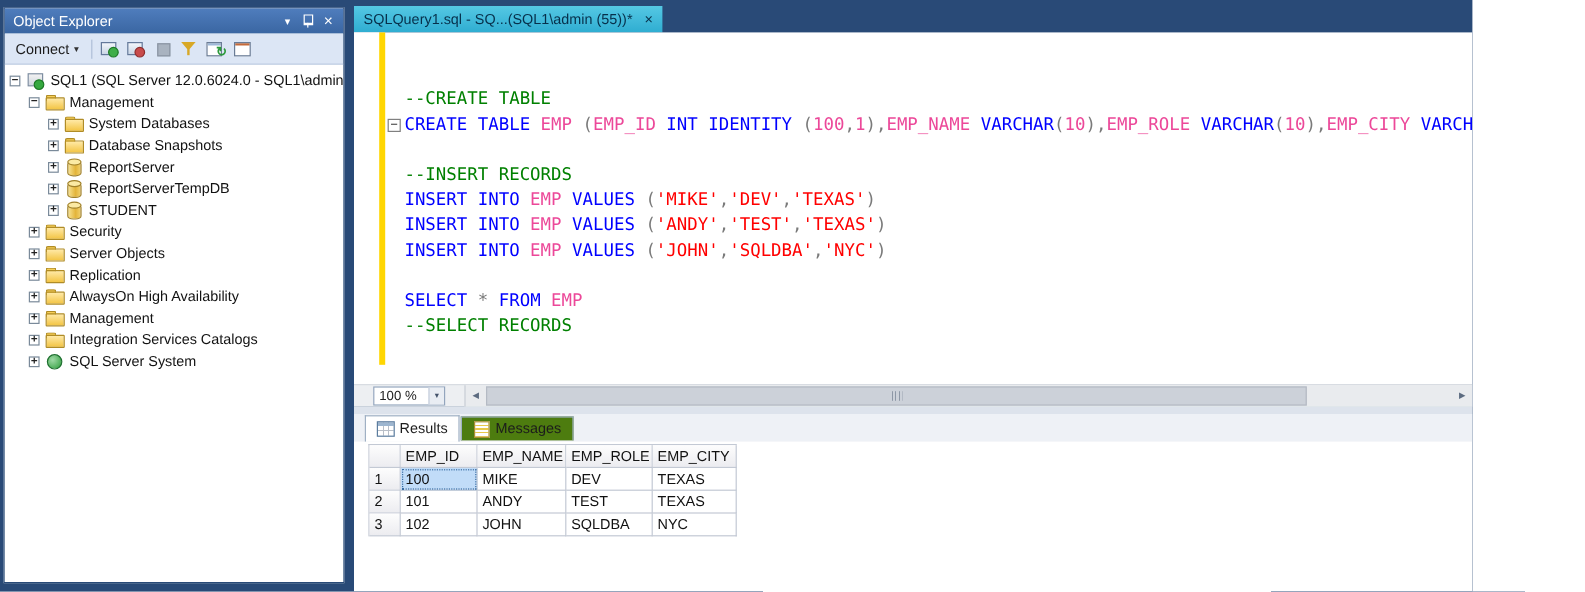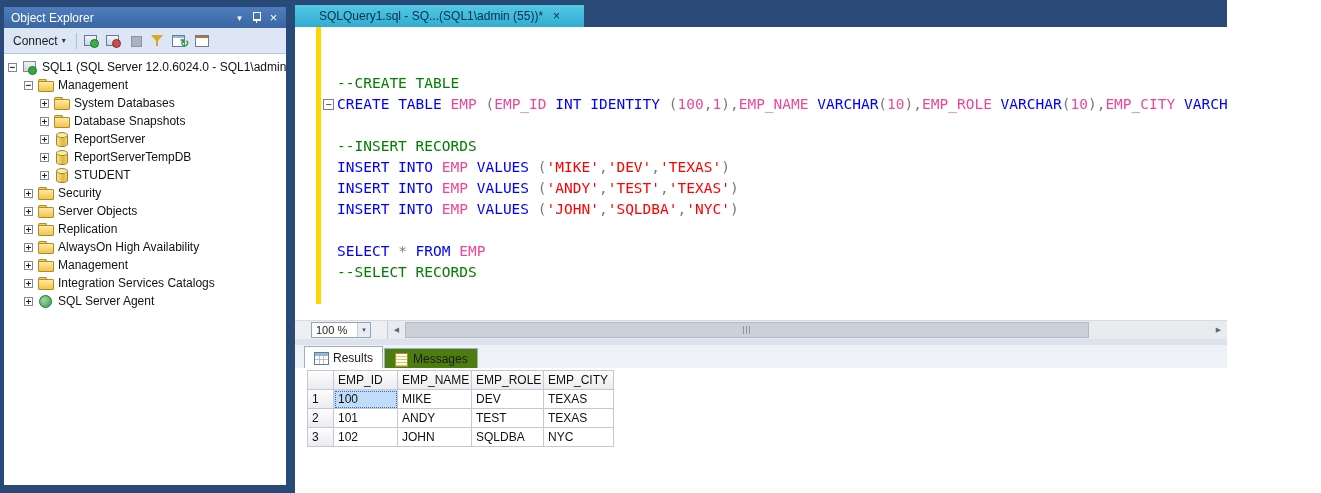--- a/index.html
+++ b/index.html
@@ -38,21 +38,21 @@
   .t-icon.server::after{content:"";position:absolute;right:0;bottom:-1px;width:7px;height:7px;border-radius:50%;background:#35a83f;border:1px solid #1d7a26}
   .t-icon.folder::before{content:"";position:absolute;left:0;top:1px;width:7px;height:4px;background:#f7cf58;border:1px solid #b08c26;border-bottom:none;border-radius:2px 2px 0 0}
   .t-icon.folder::after{content:"";position:absolute;left:0;top:3px;width:14px;height:9px;background:linear-gradient(#ffe9a6,#f3c545);border:1px solid #b08c26;border-radius:1px}
   .t-icon.database::before{content:"";position:absolute;left:2px;top:2px;width:10px;height:11px;background:linear-gradient(90deg,#f7e291,#e3b43a 60%,#f0cf6b);border:1px solid #a1812a;border-radius:5px/3px}
   .t-icon.database::after{content:"";position:absolute;left:2px;top:0;width:10px;height:4px;background:#fbeaa4;border:1px solid #a1812a;border-radius:50%}
   .t-icon.agent::before{content:"";position:absolute;left:1px;top:1px;width:11px;height:11px;border-radius:50%;background:radial-gradient(circle at 35% 35%,#9fd9a6,#2f9e3d);border:1px solid #1f7030}
 
   
   .main{position:absolute;left:295px;top:5px;right:0;bottom:0;display:flex;flex-direction:column}
   .doc-tabbar{height:22px;display:flex;flex:none}
-  .doc-tab{display:flex;align-items:center;gap:10px;padding:0 24px;background:linear-gradient(#55c8e4,#2fadd1);color:#07304b;font-size:12px;white-space:nowrap;cursor:default}
+  .doc-tab{display:flex;align-items:center;gap:10px;padding:0 8px;background:linear-gradient(#55c8e4,#2fadd1);color:#07304b;font-size:12px;white-space:nowrap;cursor:default}
   .tab-close{font-size:12px;color:#083049}
   .editor{background:#fff;height:293px;display:flex;flex:none}
   .ind-margin{width:21px;background:#fff;flex:none}
   .change-bar{width:5px;height:277px;background:#ffd602;flex:none}
   .code{flex:1;position:relative;padding-top:4px;overflow:hidden}
   .code-line{position:relative;height:21px;padding-left:16px;white-space:pre;font-family:"DejaVu Sans Mono",monospace;font-size:14.5px;line-height:21px}
   .collapse-box{position:absolute;left:2px;top:5px;width:11px;height:11px;border:1px solid #808080;background:#fff;font:10px/9px "DejaVu Sans Mono",monospace;text-align:center;color:#333}
   .tk-keyword{color:#0000ff}
   .tk-comment{color:#008000}
   .tk-string{color:#ff0000}
@@ -65,21 +65,21 @@
   .zoom-arrow{margin-left:auto;width:13px;align-self:stretch;display:flex;align-items:center;justify-content:center;font-size:7px;color:#44536b;border-left:1px solid #c5cedd;background:#e9edf3}
   .hscroll{flex:1;display:flex;align-items:stretch;background:#e9ebee;border-left:1px solid #c9ced6}
   .hs-btn{width:17px;display:flex;align-items:center;justify-content:center;font-size:7px;color:#5c6b80}
   .hs-track{flex:1;position:relative}
   .hs-thumb{position:absolute;left:0;top:1px;bottom:1px;width:85%;background:#ccd1d9;border:1px solid #b4bac4;display:flex;align-items:center;justify-content:center}
   .hs-grip{width:9px;height:8px;background:repeating-linear-gradient(90deg,#8d97a6 0 1px,transparent 1px 3px)}
 
   
   .pane-gap{height:6px;background:#dde3ec;flex:none}
   .results{flex:1;background:#fff;display:flex;flex-direction:column;overflow:hidden}
-  .res-tabs{height:23px;background:#eef1f6;display:flex;align-items:flex-end;padding-left:9px;gap:1px;flex:none}
+  .res-tabs{height:23px;background:#eef1f6;display:flex;align-items:center;padding-left:9px;gap:1px;flex:none}
   .res-tab{display:flex;align-items:center;gap:5px;height:20px;padding:0 9px;font-size:12px;color:#1c1c1c;background:#4d7c0f;border:1px solid #9fb0c4;border-bottom:none;cursor:default}
   .res-tab.active{background:#fff;height:22px}
   .res-ic{position:relative;width:14px;height:12px;display:inline-block}
   .results-grid-icon::before{content:"";position:absolute;left:0;top:0;width:13px;height:11px;border:1px solid #5b7c9e;background:
     linear-gradient(#9db6d0 0 3px,transparent 3px),
     linear-gradient(to right,transparent 0 4px,#b9bfc8 4px 5px,transparent 5px 8px,#b9bfc8 8px 9px,transparent 9px),
     linear-gradient(transparent 0 6px,#b9bfc8 6px 7px,transparent 7px);background-color:#fff}
   .messages-icon::before{content:"";position:absolute;left:1px;top:0;width:11px;height:12px;border:1px solid #a98f35;background:repeating-linear-gradient(#fff 0 2px,#e8c84a 2px 3px);background-color:#fff}
   .grid-wrap{padding:2px 0 0 12px}
   .grid{display:inline-block;border-top:1px solid #c3c9d4;border-left:1px solid #c3c9d4;font-size:12px;background:#fff}
@@ -194,21 +194,21 @@
           <span class="t-label">Management</span>
         </div>
         <div class="tree-row" style="padding-left: 20px;">
           <span class="expand">+</span>
           <span class="t-icon folder"></span>
           <span class="t-label">Integration Services Catalogs</span>
         </div>
         <div class="tree-row" style="padding-left: 20px;">
           <span class="expand">+</span>
           <span class="t-icon agent"></span>
-          <span class="t-label">SQL Server Agent</span>
+          <span class="t-label">SQL Server System</span>
         </div>
       </div>
   </aside>
 
   <section class="main">
     <div class="doc-tabbar">
       <div class="doc-tab">
         <span>SQLQuery1.sql - SQ...(SQL1\admin (55))*</span>
         <span class="tab-close">×</span>
       </div>

